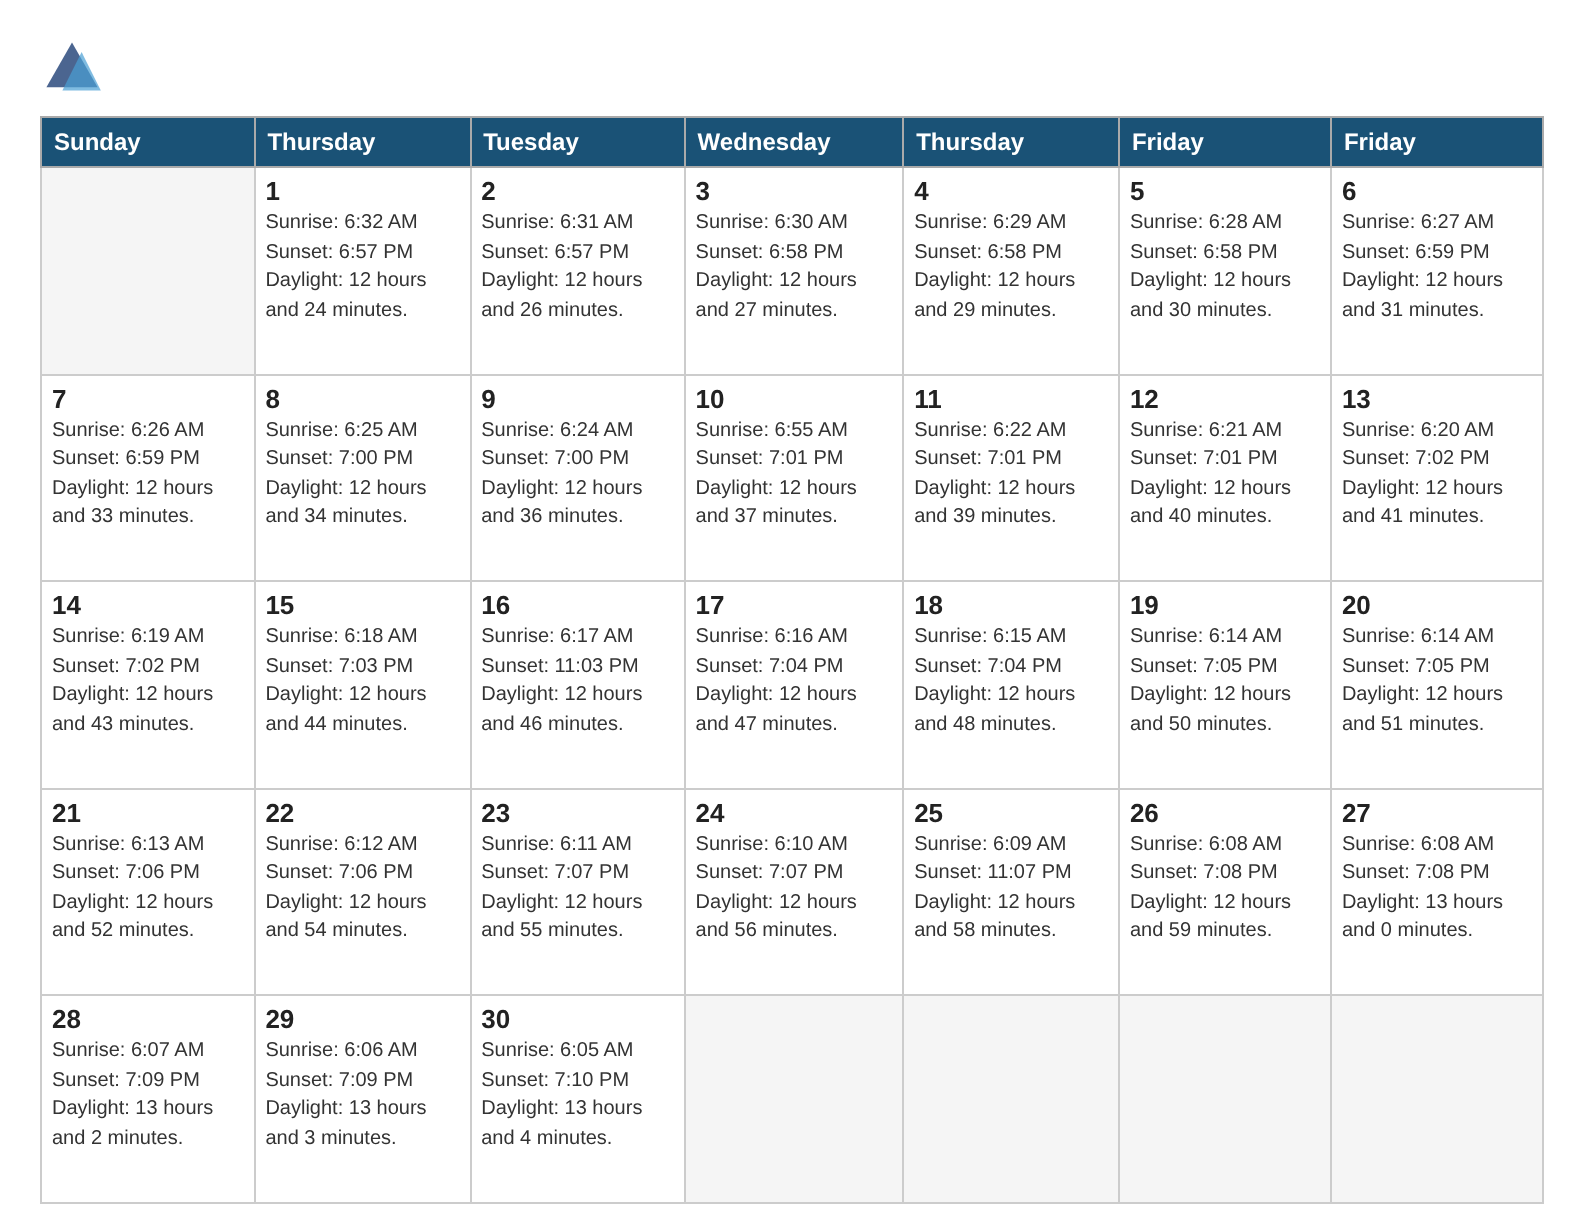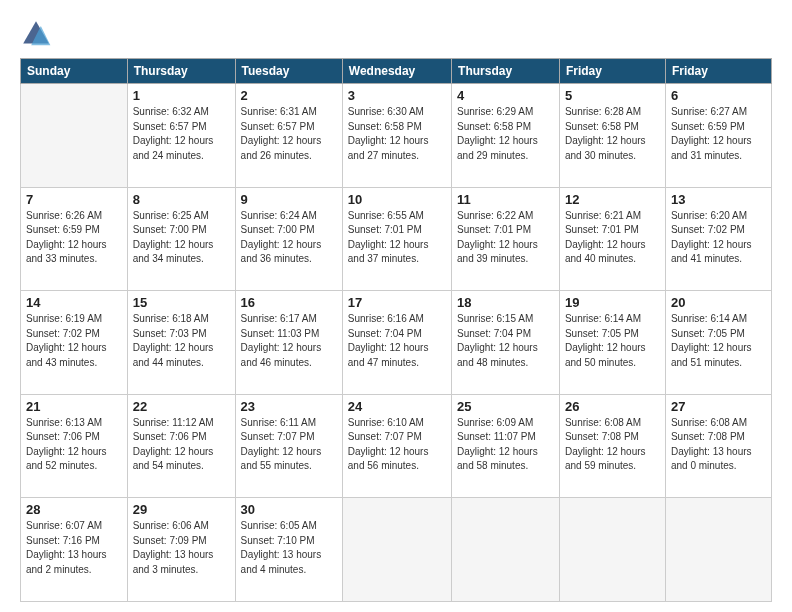--- a/index.html
+++ b/index.html
@@ -277,21 +277,21 @@
         <tr>
           <td>
             <span class="day-num">21</span>
             <div class="day-info">Sunrise: 6:13 AM
 Sunset: 7:06 PM
 Daylight: 12 hours
 and 52 minutes.</div>
           </td>
           <td>
             <span class="day-num">22</span>
-            <div class="day-info">Sunrise: 11:12 AM
+            <div class="day-info">Sunrise: 6:12 AM
 Sunset: 7:06 PM
 Daylight: 12 hours
 and 54 minutes.</div>
           </td>
           <td>
             <span class="day-num">23</span>
             <div class="day-info">Sunrise: 6:11 AM
 Sunset: 7:07 PM
 Daylight: 12 hours
 and 55 minutes.</div>
@@ -322,21 +322,21 @@
             <div class="day-info">Sunrise: 6:08 AM
 Sunset: 7:08 PM
 Daylight: 13 hours
 and 0 minutes.</div>
           </td>
         </tr>
         <tr>
           <td>
             <span class="day-num">28</span>
             <div class="day-info">Sunrise: 6:07 AM
-Sunset: 7:16 PM
+Sunset: 7:09 PM
 Daylight: 13 hours
 and 2 minutes.</div>
           </td>
           <td>
             <span class="day-num">29</span>
             <div class="day-info">Sunrise: 6:06 AM
 Sunset: 7:09 PM
 Daylight: 13 hours
 and 3 minutes.</div>
           </td>

